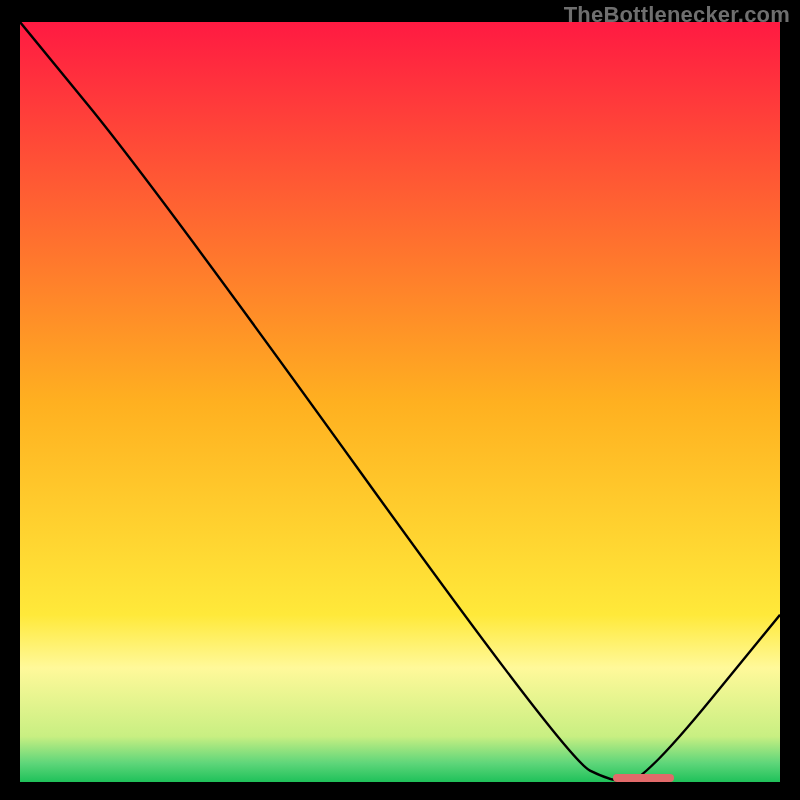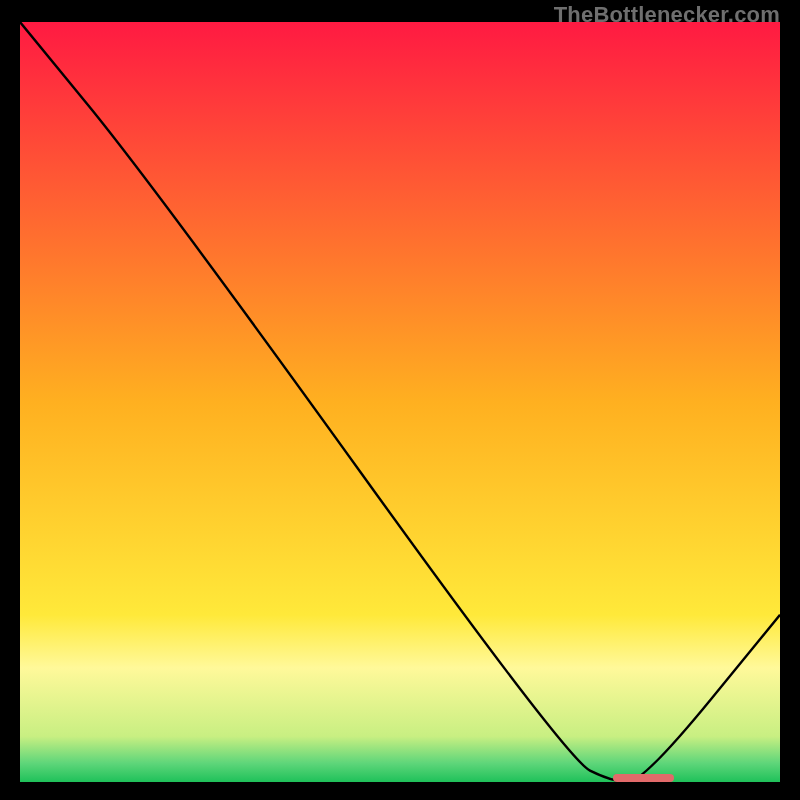--- a/index.html
+++ b/index.html
@@ -12,21 +12,21 @@
   }
   .outer {
     position: relative;
     width: 800px;
     height: 800px;
     background: #000;
   }
   .watermark {
     position: absolute;
     top: 2px;
-    right: 20px;
+    right: 10px;
     font-family: Arial, Helvetica, sans-serif;
     font-size: 22px;
     font-weight: 600;
     color: #6f6f6f;
     letter-spacing: 0.2px;
   }
   .plot {
     position: absolute;
     left: 20px;
     top: 22px;

